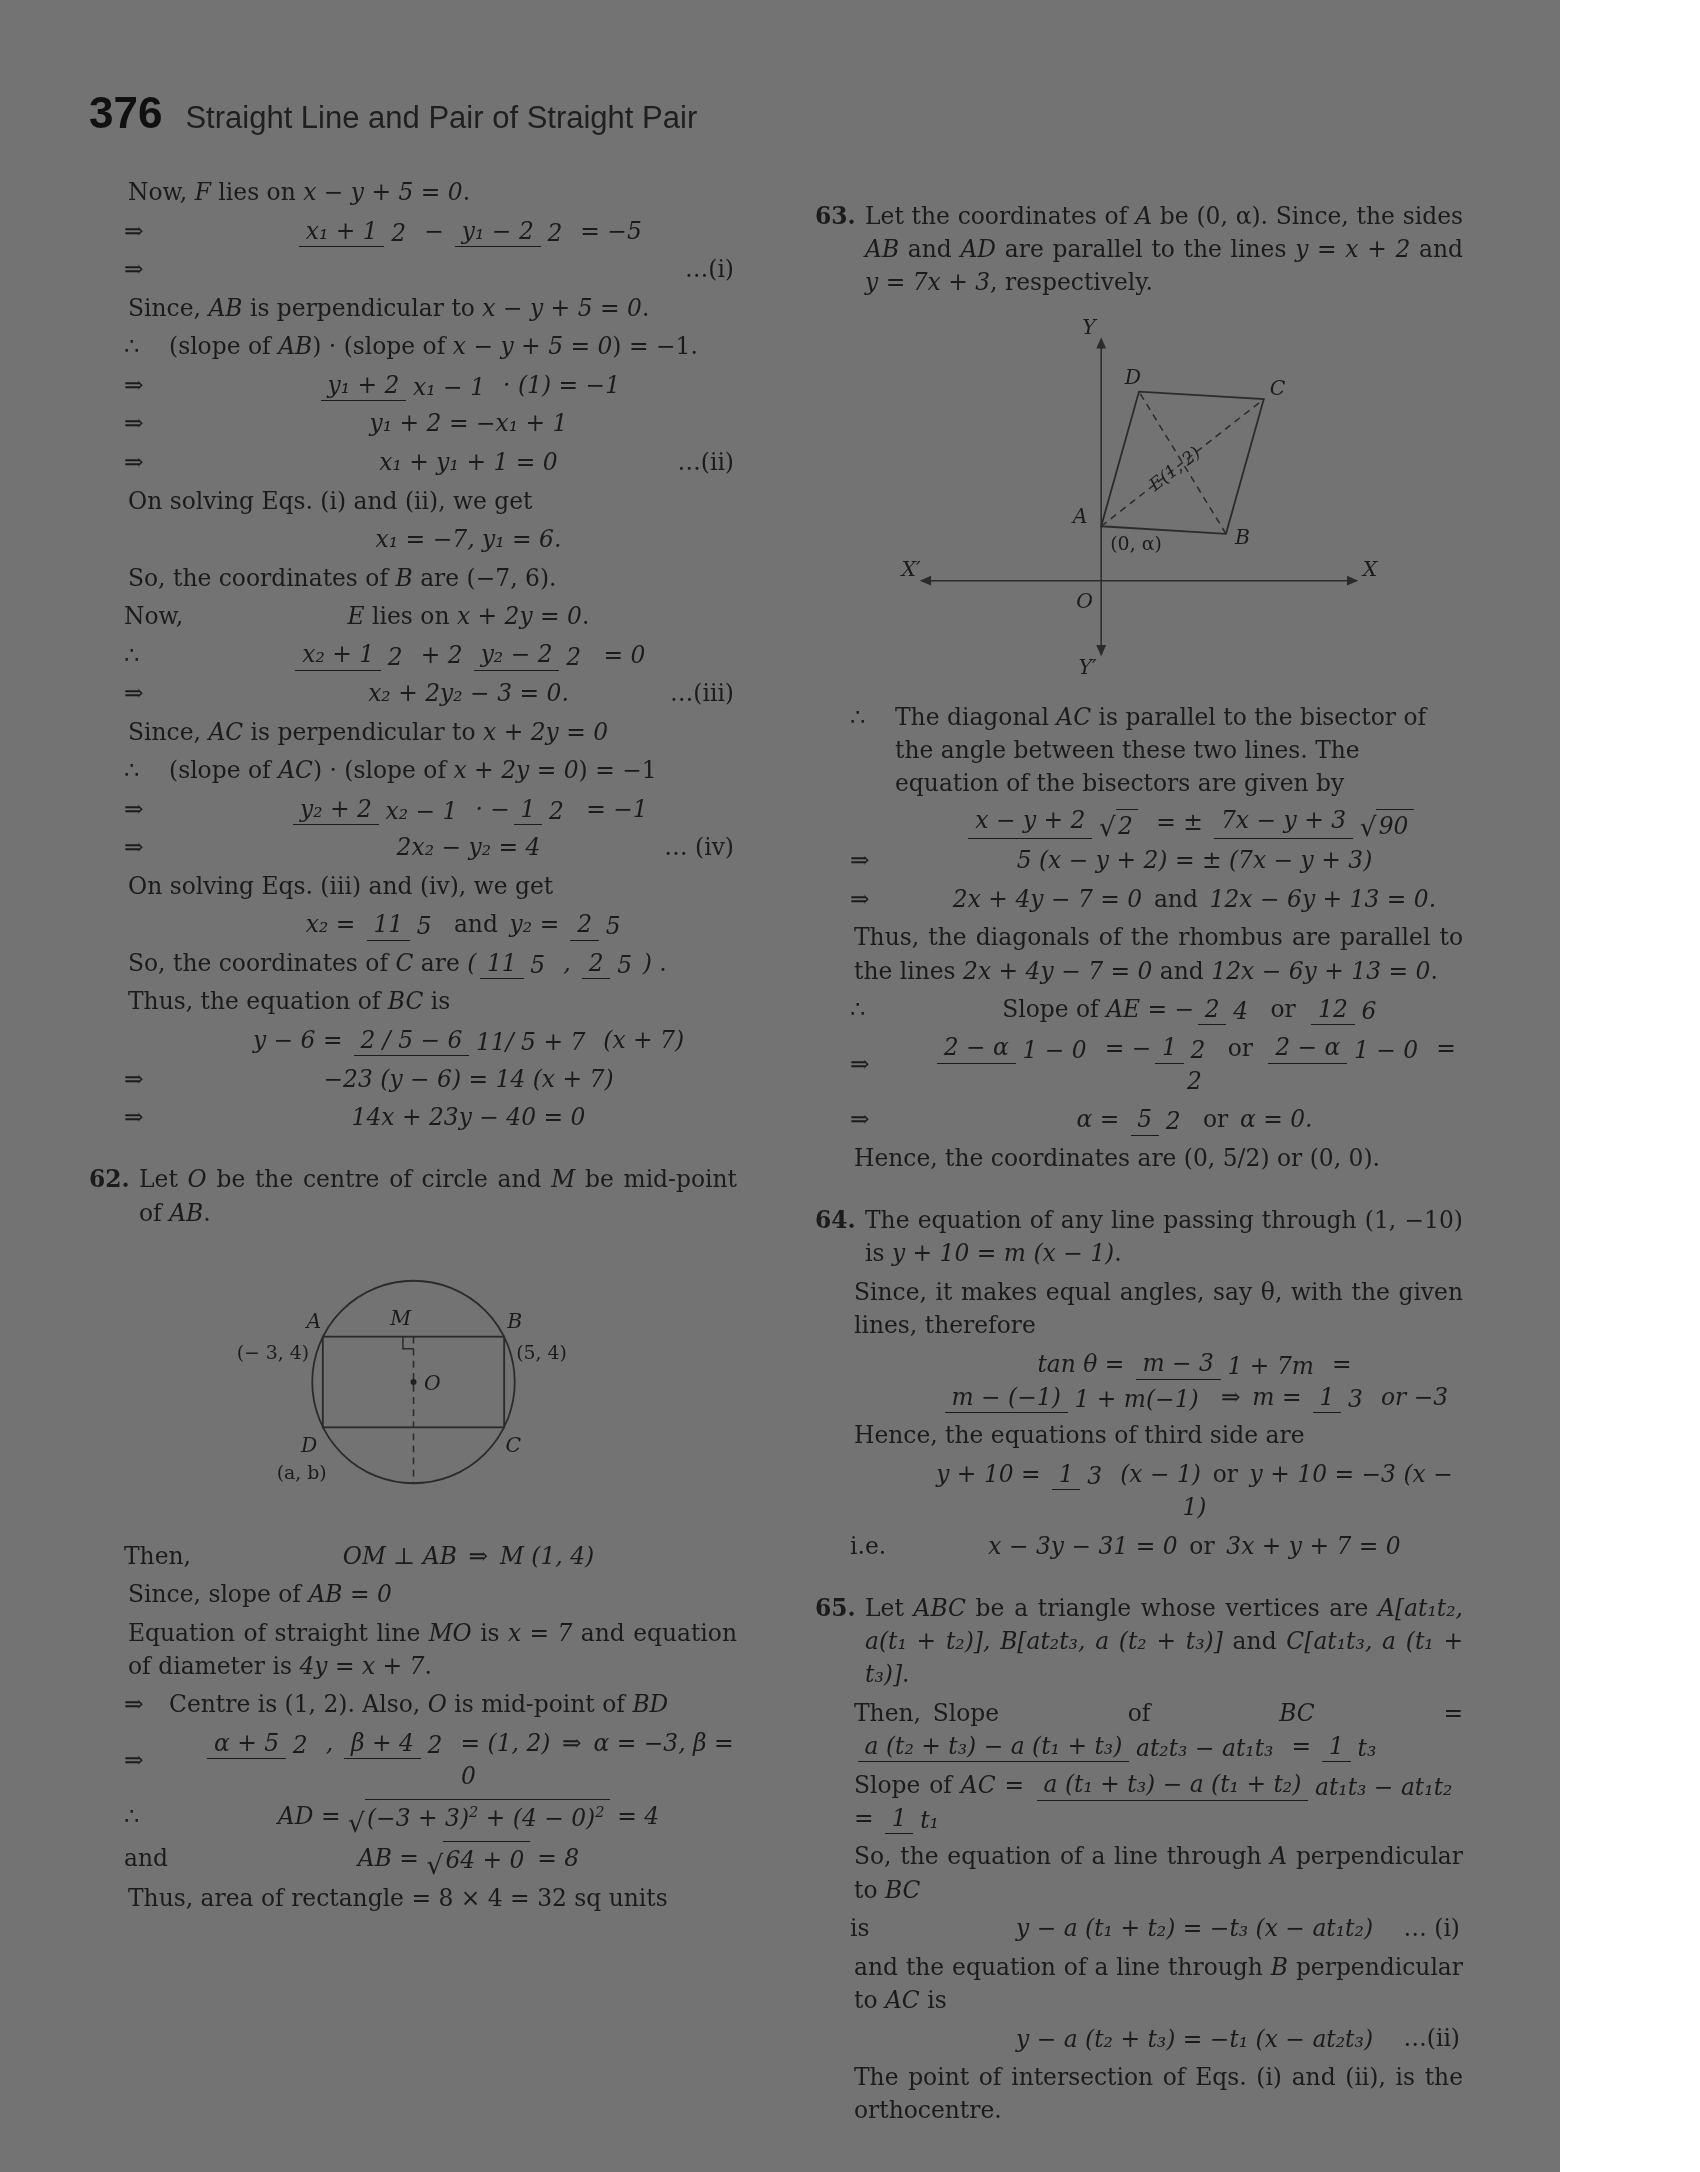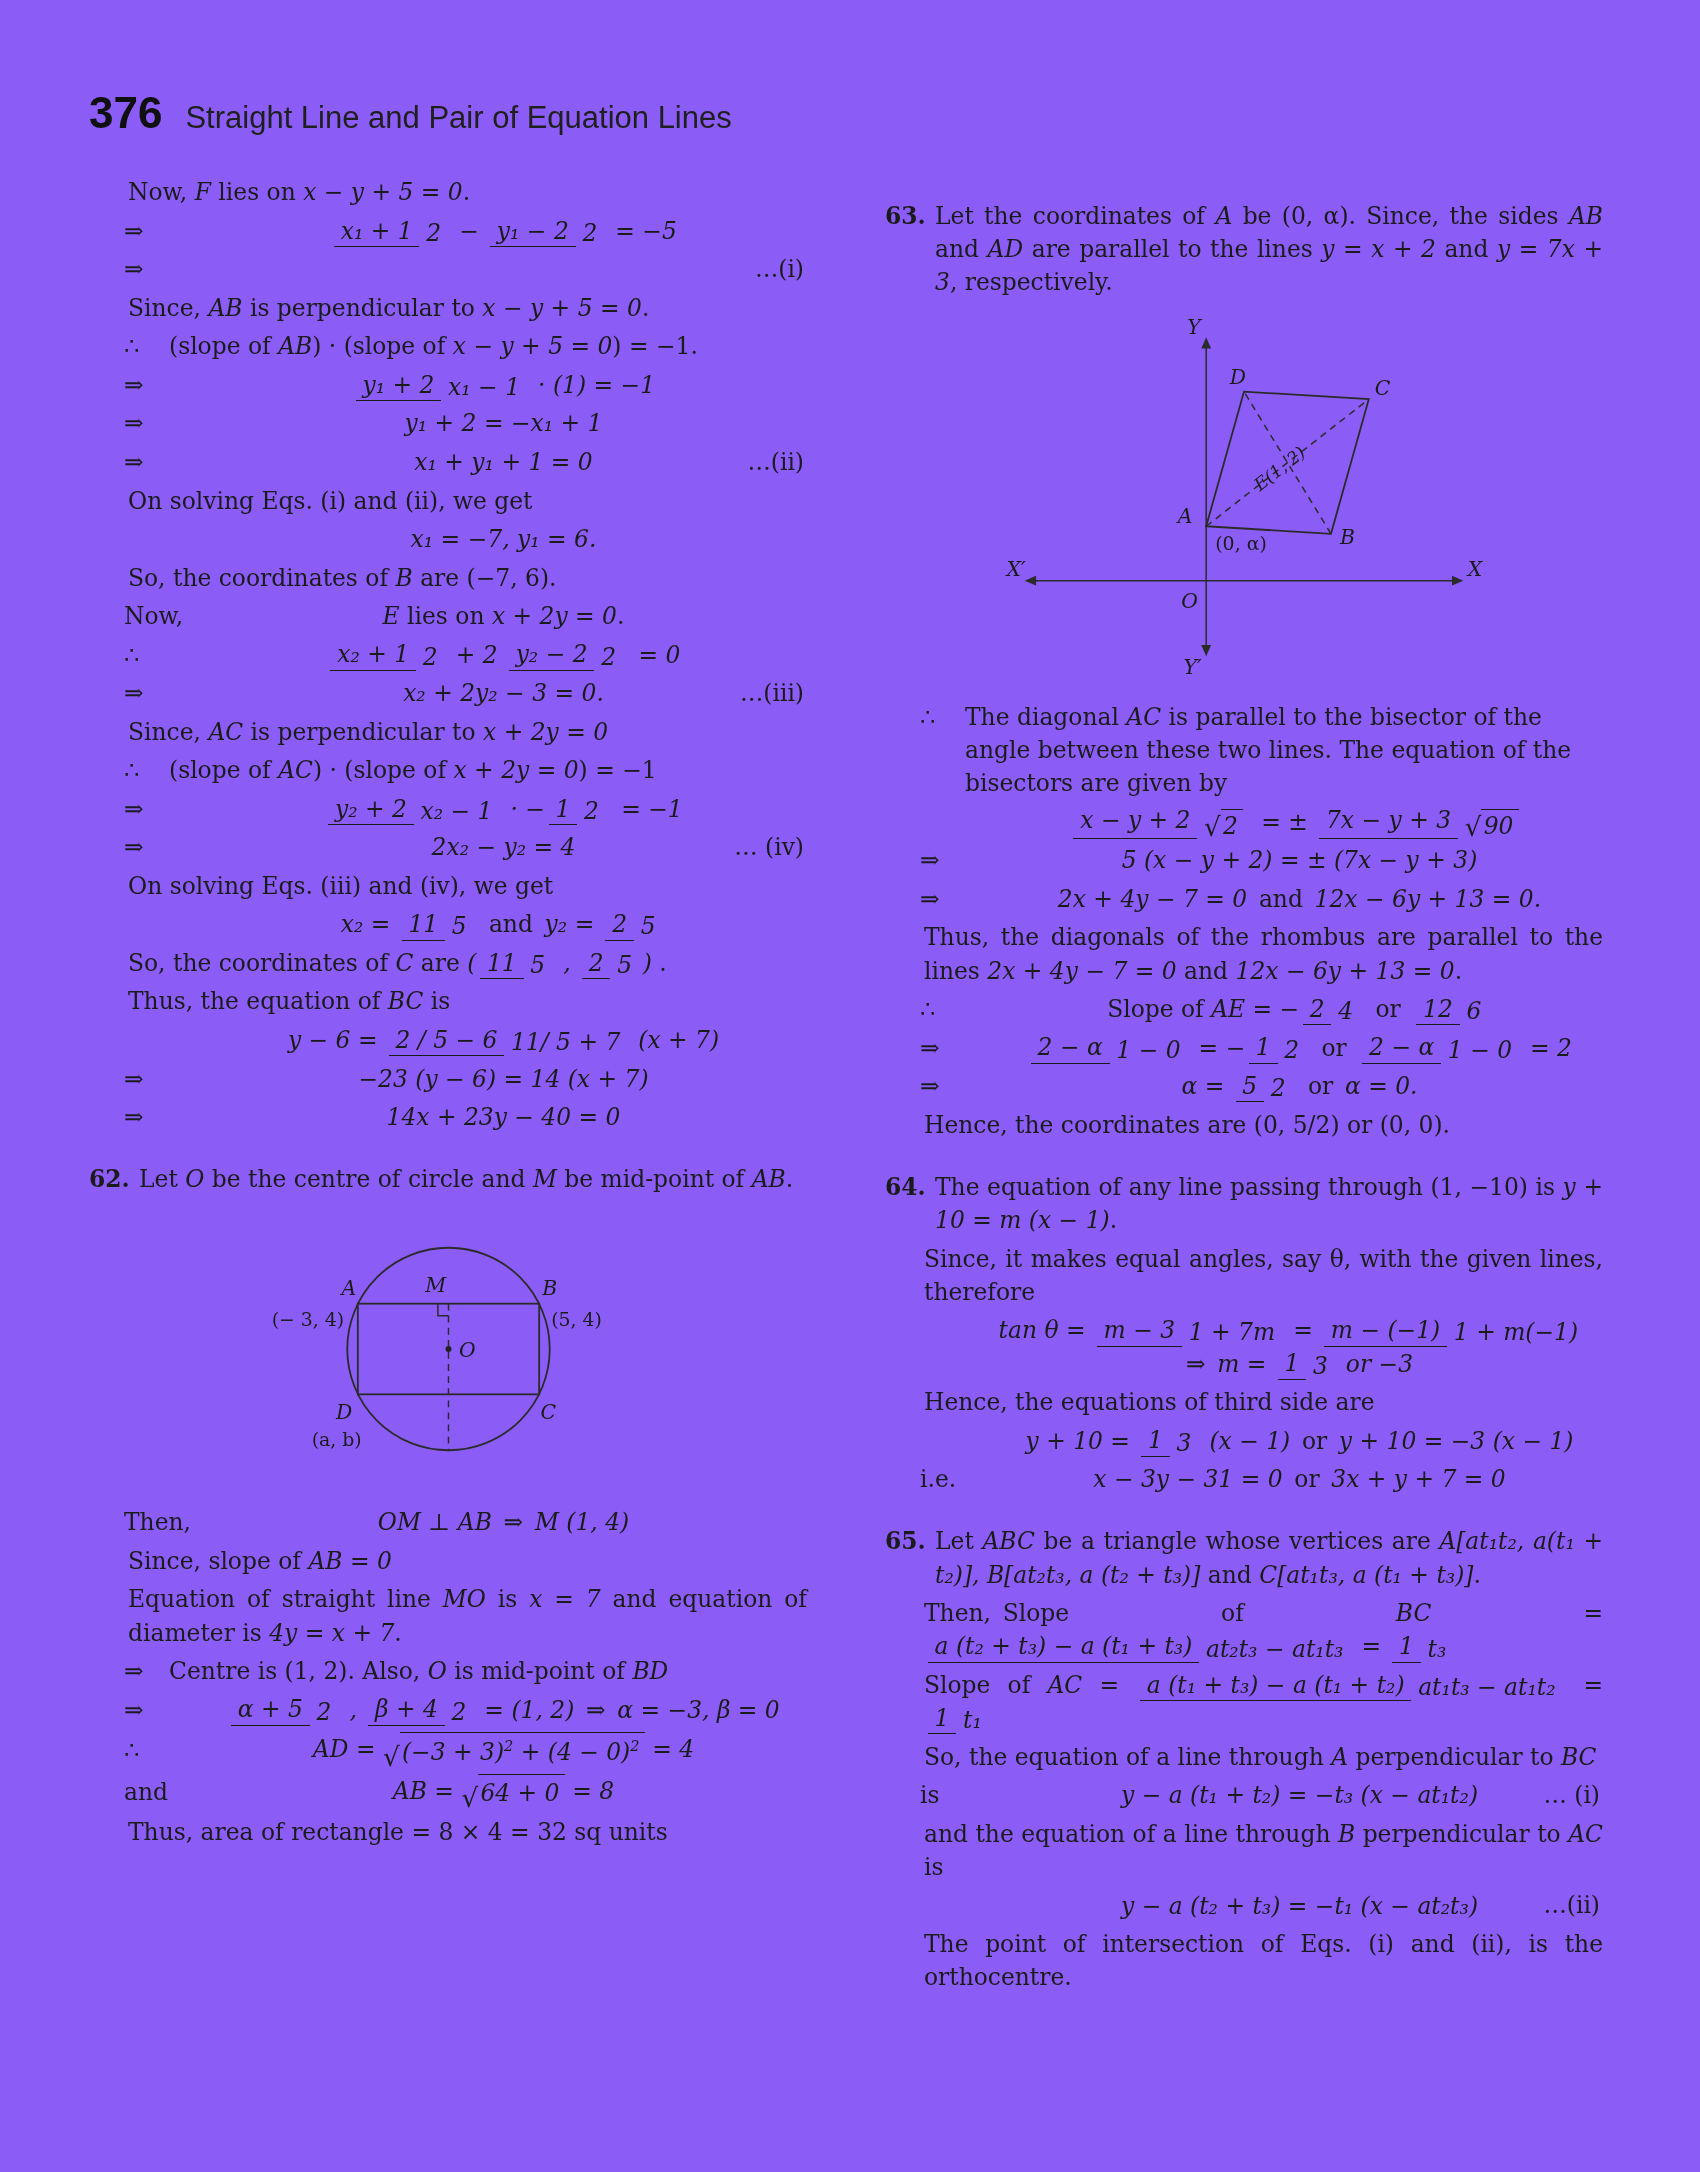--- a/index.html
+++ b/index.html
@@ -1,17 +1,17 @@
 <!DOCTYPE html>
 <html style="font-size:12px"><head>
 <meta charset="utf-8">
 <style>
   html,body { margin:0; padding:0; background:#ffffff; }
   .page {
-    position:relative; width:1700px; height:2172px; background:#8b5cf6;
+    position:relative; width:1560px; height:2172px; background:#737373;
     overflow:hidden; color:#1b1b1b;
     font-family:"DejaVu Serif","DejaVu Sans",serif;
     font-size:23.4px;
   }
   
   .header { padding:88px 0 0 89px; display:flex; align-items:baseline; gap:23px;
             font-family:"Liberation Sans","DejaVu Sans",sans-serif; }
   .pageno { font-size:44px; font-weight:700; color:#101010; }
   .title  { font-size:31px; font-weight:400; color:#1f1f1f; }
 
@@ -51,21 +51,21 @@
   svg .lbl { font-style:italic; font-size:27px; fill:#1b1b1b; }
   svg .crd { font-size:25px; fill:#1b1b1b; }
   svg .sml { font-style:italic; font-size:23px; fill:#1b1b1b; }
 </style>
 </head>
 <body>
 
 <div class="page">
   <div class="header">
     <span class="pageno">376</span>
-    <span class="title">Straight Line and Pair of Equation Lines</span>
+    <span class="title">Straight Line and Pair of Straight Pair</span>
   </div>
   <div class="cols">
     <div class="col" id="col-left">
         <div class="line para"><span class="ptxt"><span class="txt">Now, </span><span class="mi">F</span><span class="txt"> lies on </span><span class="mi">x − y + 5 = 0</span><span class="txt">.</span></span></div>
         <div class="line eq">
           <span class="mk">⇒</span>
           <span class="eqc"><span class="fr">
               <span class="nu"><span class="txt">x₁ + 1</span></span>
               <span class="de"><span class="txt">2</span></span>
             </span><span class="mi"> − </span><span class="fr">

